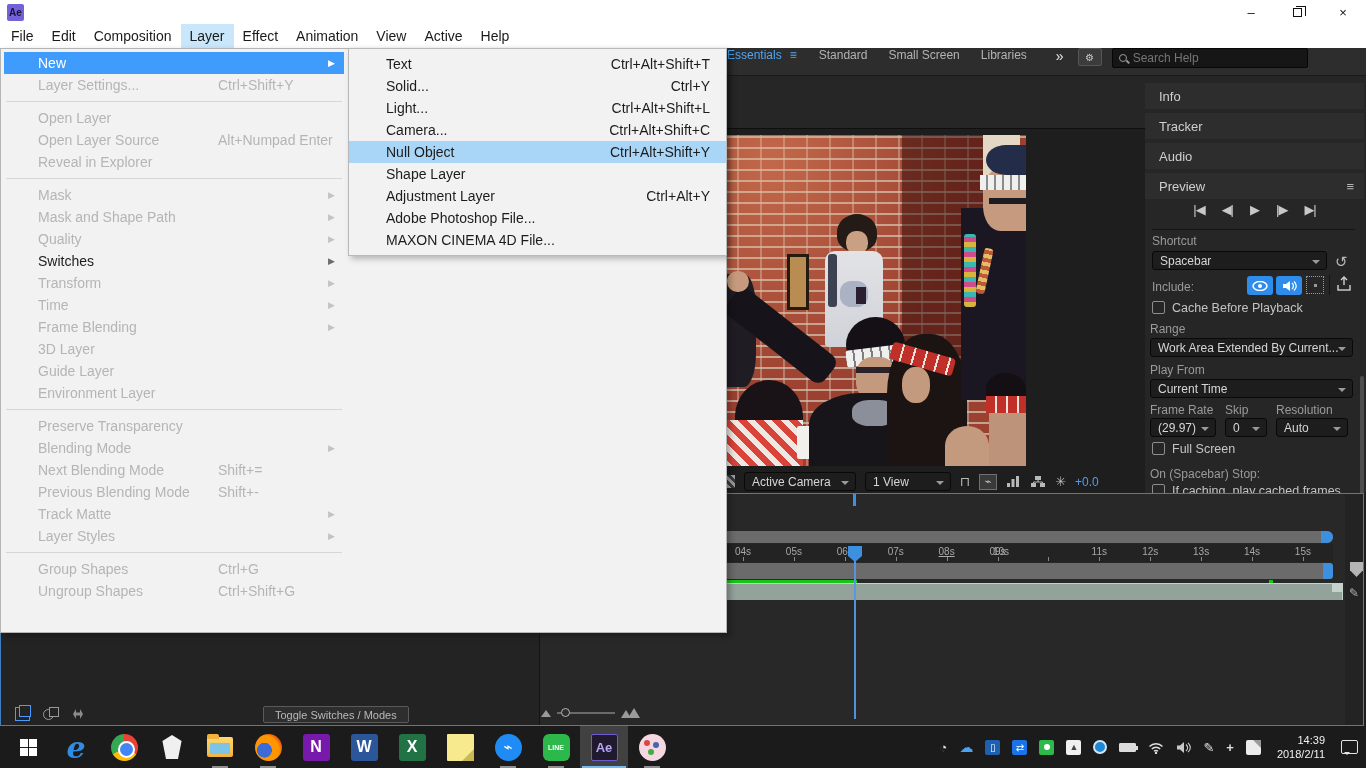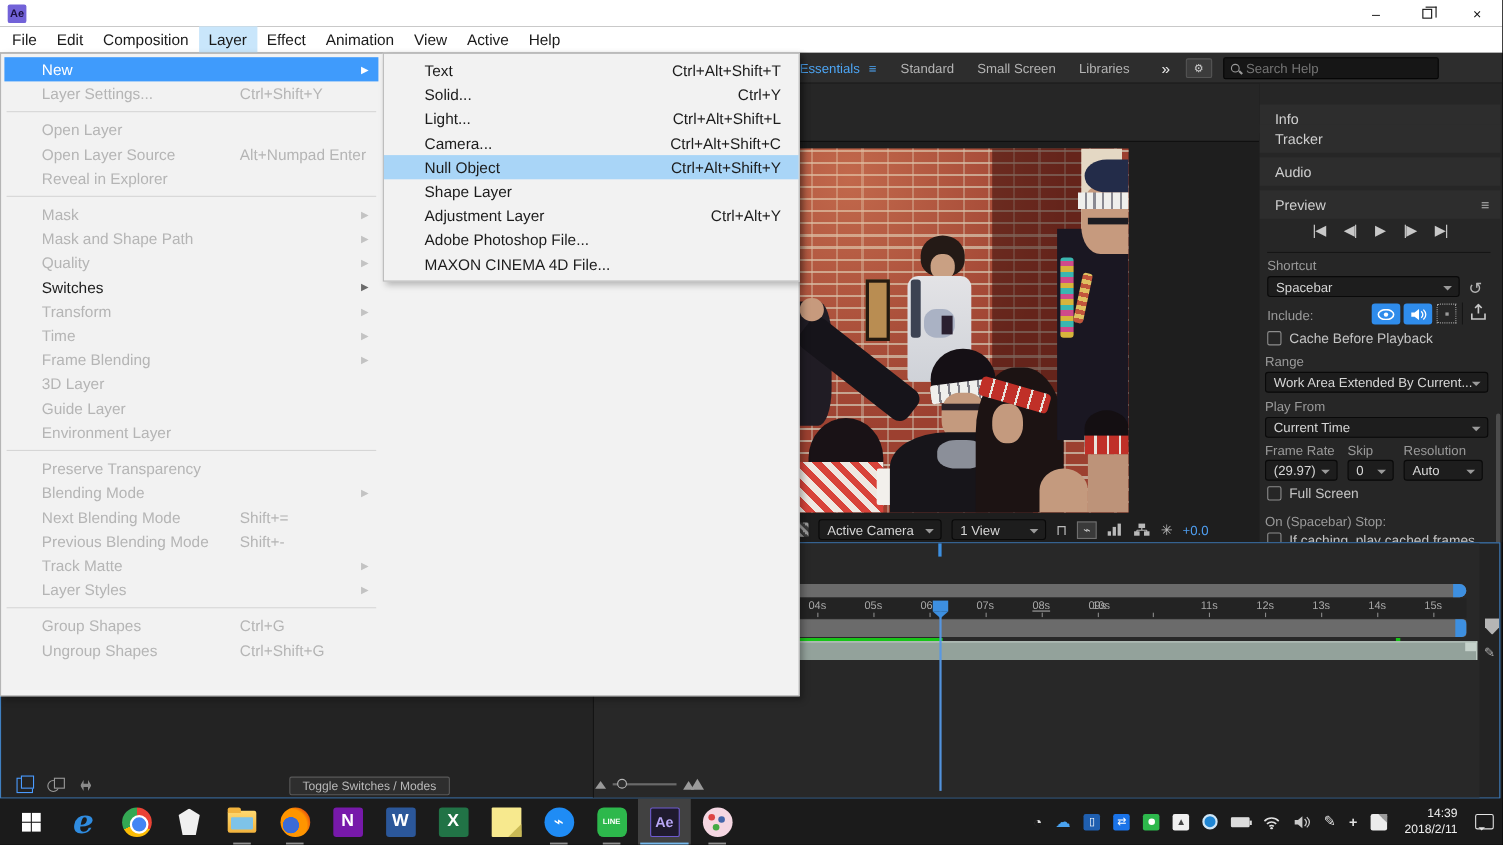--- a/index.html
+++ b/index.html
@@ -22,21 +22,21 @@
 
   
   .menubar { position:absolute; left:0; top:24px; width:1366px; height:24px; background:#fff;
     display:flex; align-items:stretch; padding-left:2px; }
   .mb-item { display:flex; align-items:center; padding:0 9px; font-size:14px; color:#1a1a1a; }
   .mb-item.active { background:#c9e6fb; }
 
   
   .workspace-bar { position:absolute; left:0; top:48px; width:1366px; height:28px; background:#2d2d2d;
     border-bottom:1px solid #191919; }
-  .ws-items { position:absolute; left:727px; top:0; height:28px; display:flex; align-items:center; gap:0; }
+  .ws-items { position:absolute; left:727px; top:0; height:28px; display:flex; gap:0; }
   .ws-tab { font-size:12px; color:#b4b4b4; padding:0 21px 0 0; white-space:nowrap; }
   .ws-tab.active { color:#4da6f5; padding-right:8px; }
   .ws-menu-glyph { color:#4da6f5; font-size:12px; padding-right:22px; }
   .ws-overflow { color:#e8e8e8; font-size:14px; padding:0 14px 0 8px; }
   .ws-gearbox { width:24px; height:18px; background:#3c3c3c; border:1px solid #555; border-radius:2px;
     color:#c9c9c9; font-size:10px; display:flex; align-items:center; justify-content:center; margin-right:10px; }
   .ws-search { width:196px; height:20px; background:#161616; border:1px solid #060606; border-radius:2px;
     display:flex; align-items:center; padding:0 6px; gap:6px; }
   .mag { width:8px; height:8px; border:1.5px solid #9a9a9a; border-radius:50%; position:relative; flex:none;}
   .mag:after { content:""; position:absolute; left:6px; top:6px; width:4px; height:1.5px; background:#9a9a9a;
@@ -311,21 +311,21 @@
     <div class="ph" style="left:85%;top:12%;width:15%;height:4.5%;background:repeating-linear-gradient(90deg,#efefec 0 6px,#8a8a92 6px 8px)"></div>
     <div class="ph" style="left:88%;top:19%;width:12%;height:2%;background:#1c1c22"></div>
 
     <div class="ph" style="left:87%;top:72%;width:13%;height:10%;background:#140f12;border-radius:50% 50% 0 0"></div>
     <div class="ph" style="left:87%;top:79%;width:13%;height:5%;background:repeating-linear-gradient(90deg,#c03028 0 9px,#e8e4dc 9px 11px)"></div>
     <div class="ph" style="left:88%;top:84%;width:12%;height:16%;background:#bd9379"></div>
     <div class="ph" style="left:74%;top:88%;width:14%;height:12%;background:#c49a7e;border-radius:50% 50% 0 0"></div>
   </div>
 
   <div class="rpanel">
-    <div class="rp-header" style="top:19px">
+    <div class="rp-header" style="top:7px">
         <span>Info</span>
       </div>
     <div class="rp-header" style="top:37px">
         <span>Tracker</span>
       </div>
     <div class="rp-header" style="top:67px">
         <span>Audio</span>
       </div>
     <div class="rp-header" style="top:97px">
       <span>Preview</span>

